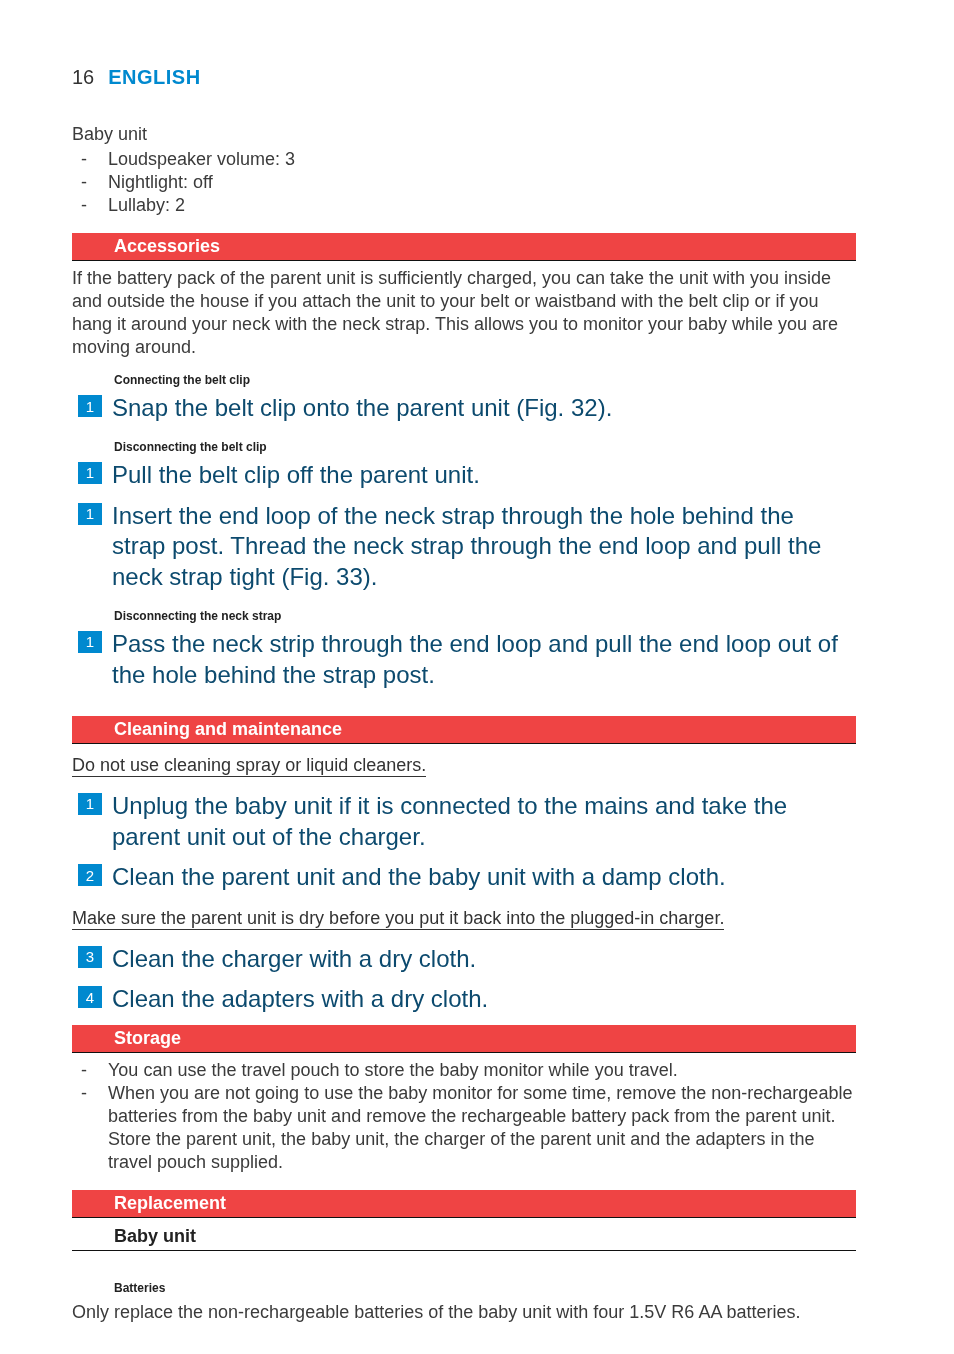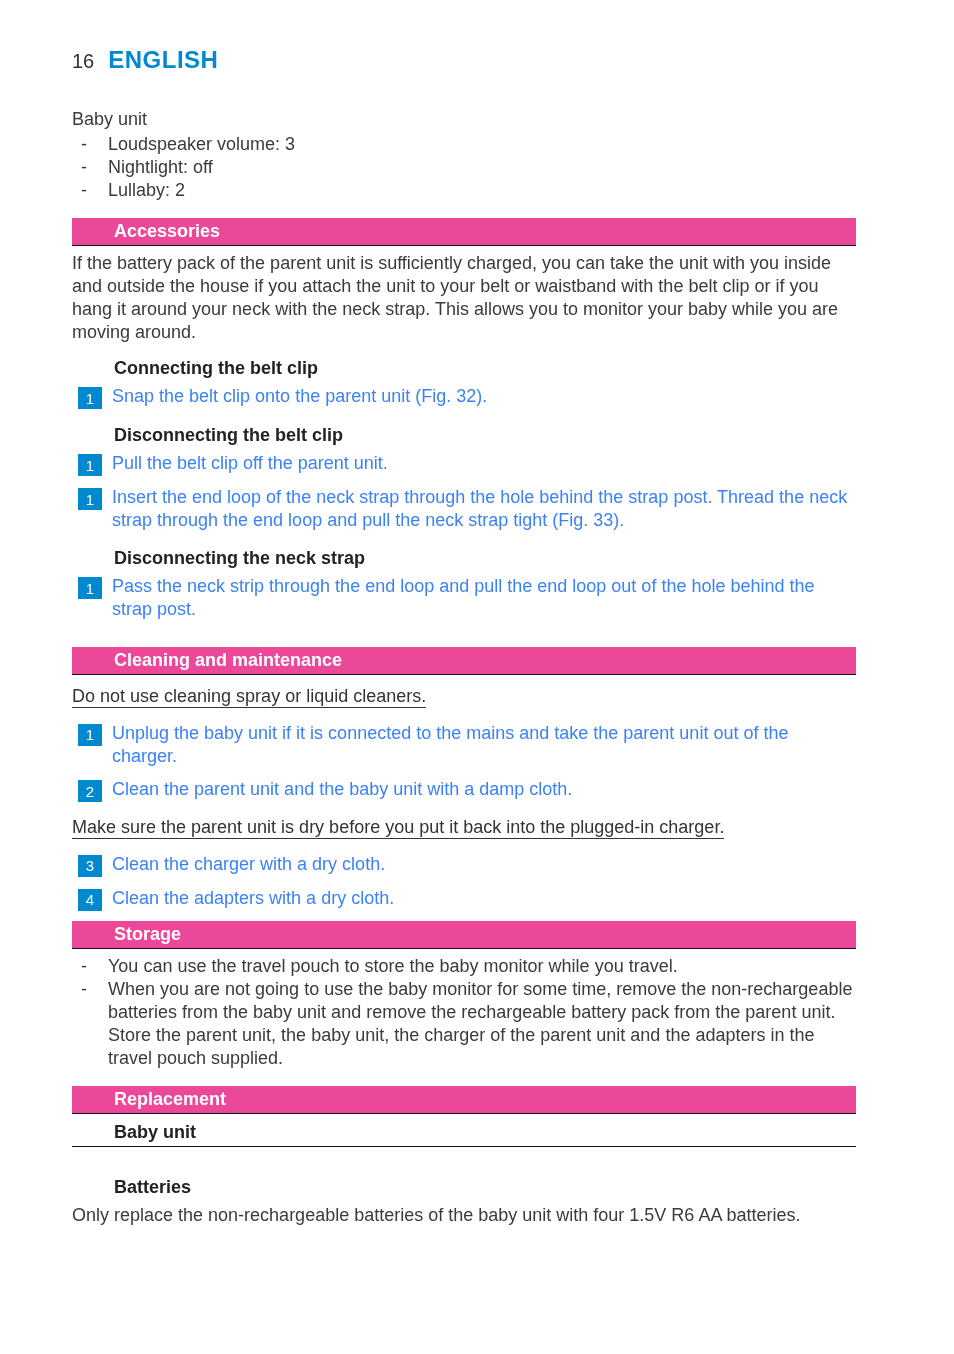--- a/index.html
+++ b/index.html
@@ -24,24 +24,25 @@
     align-items: baseline;
     gap: 14px;
     margin-bottom: 34px;
   }
   .page-num {
     font-size: 20px;
     color: #333;
     font-weight: 400;
   }
   .lang {
-    font-size: 24px;
+    font-size: 20px;
     font-weight: 700;
     color: #0089cf;
     letter-spacing: 0.5px;
+    margin-top: 20px;
   }
   p, li {
     font-size: 18px;
     line-height: 1.28;
     color: #3b3b3b;
   }
   p { margin: 0 0 4px 0; }
   .intro-sub { margin-bottom: 2px; }
   ul.dashlist {
     list-style: none;
@@ -54,39 +55,39 @@
   }
   ul.dashlist > li::before {
     content: "-";
     position: absolute;
     left: 9px;
     top: 0;
     color: #3b3b3b;
     font-size: 18px;
   }
   .bar-h1 {
-    background: #ec4899;
+    background: #ef4444;
     color: #fff;
     font-weight: 700;
     font-size: 18px;
     padding: 3px 0 3px 42px;
     margin: 10px 0 6px 0;
     border-bottom: 1px solid #111;
   }
   .h2 {
     font-weight: 700;
     font-size: 18px;
     color: #222;
     padding: 2px 0 3px 42px;
     border-bottom: 1px solid #111;
     margin: 4px 0 6px 0;
   }
   .h3 {
     font-weight: 700;
-    font-size: 18px;
+    font-size: 12px;
     color: #222;
     padding: 6px 0 2px 42px;
     margin: 0 0 4px 0;
   }
   .para {
     font-size: 18px;
     line-height: 1.28;
     margin: 4px 0 8px 0;
     color: #3b3b3b;
   }
@@ -104,23 +105,23 @@
     font-size: 15px;
     font-weight: 400;
     display: flex;
     align-items: center;
     justify-content: center;
     margin-left: 6px;
     margin-top: 2px;
   }
   .step-text {
     flex: 1;
-    font-size: 18px;
+    font-size: 24px;
     line-height: 1.28;
-    color: #3b82f6;
+    color: #0c4a6e;
     padding-right: 4px;
   }
   .warning-line {
     margin: 6px 0 10px 0;
   }
   .warning-line span {
     border-bottom: 1px solid #333;
     padding-bottom: 1px;
     font-size: 18px;
     color: #333;

